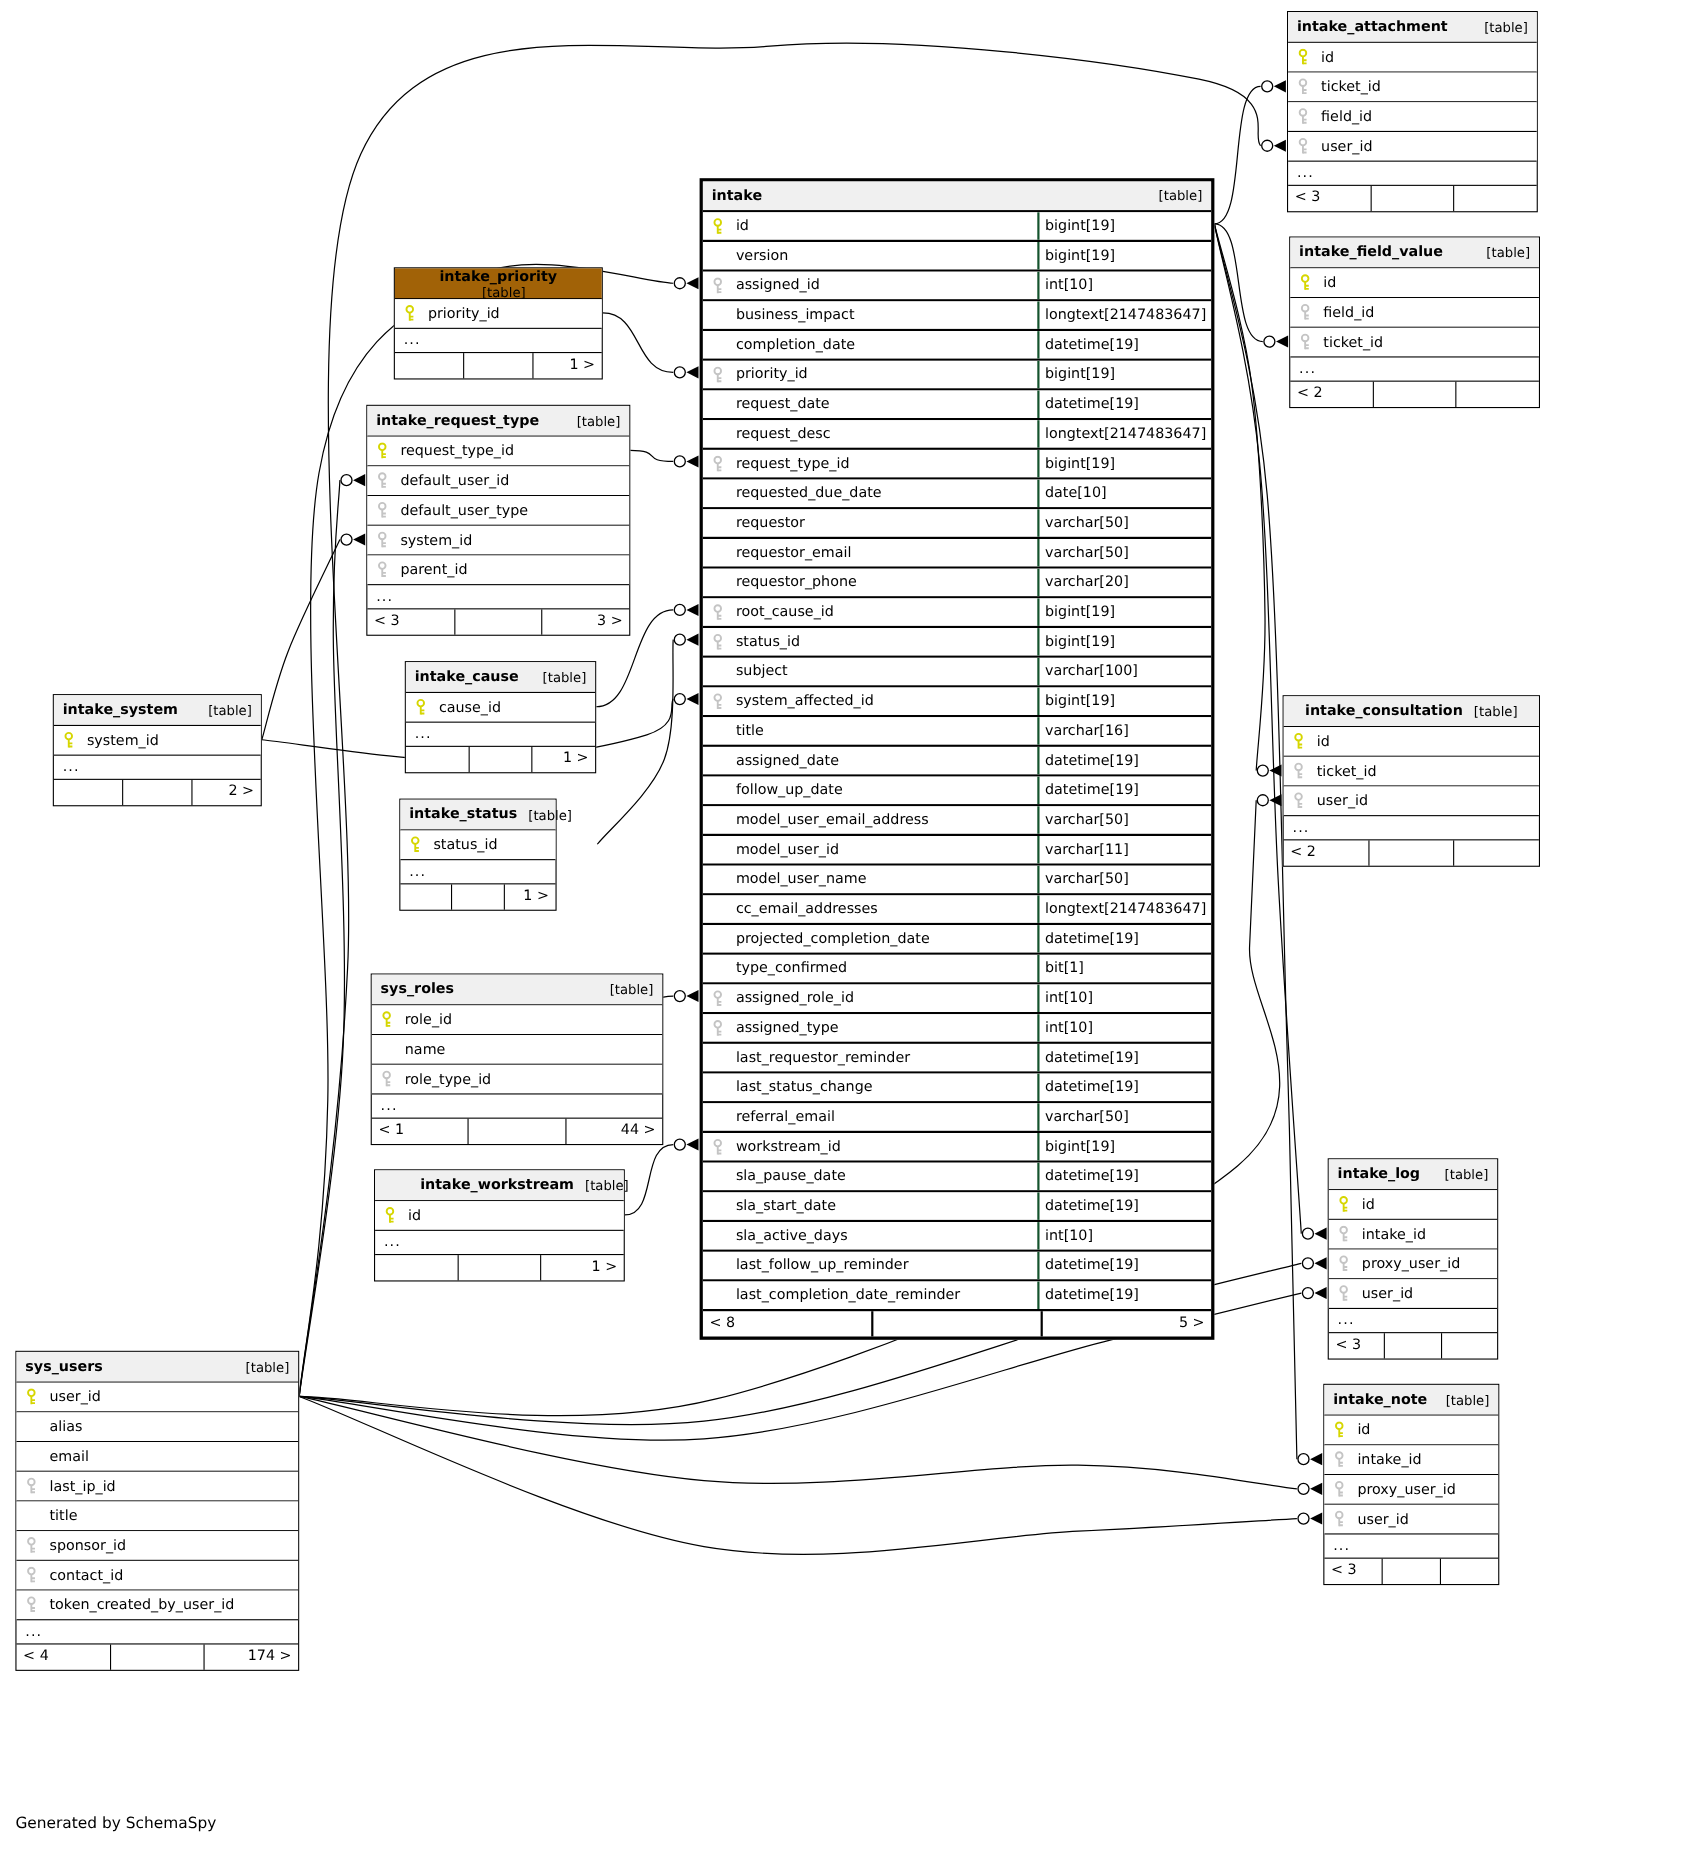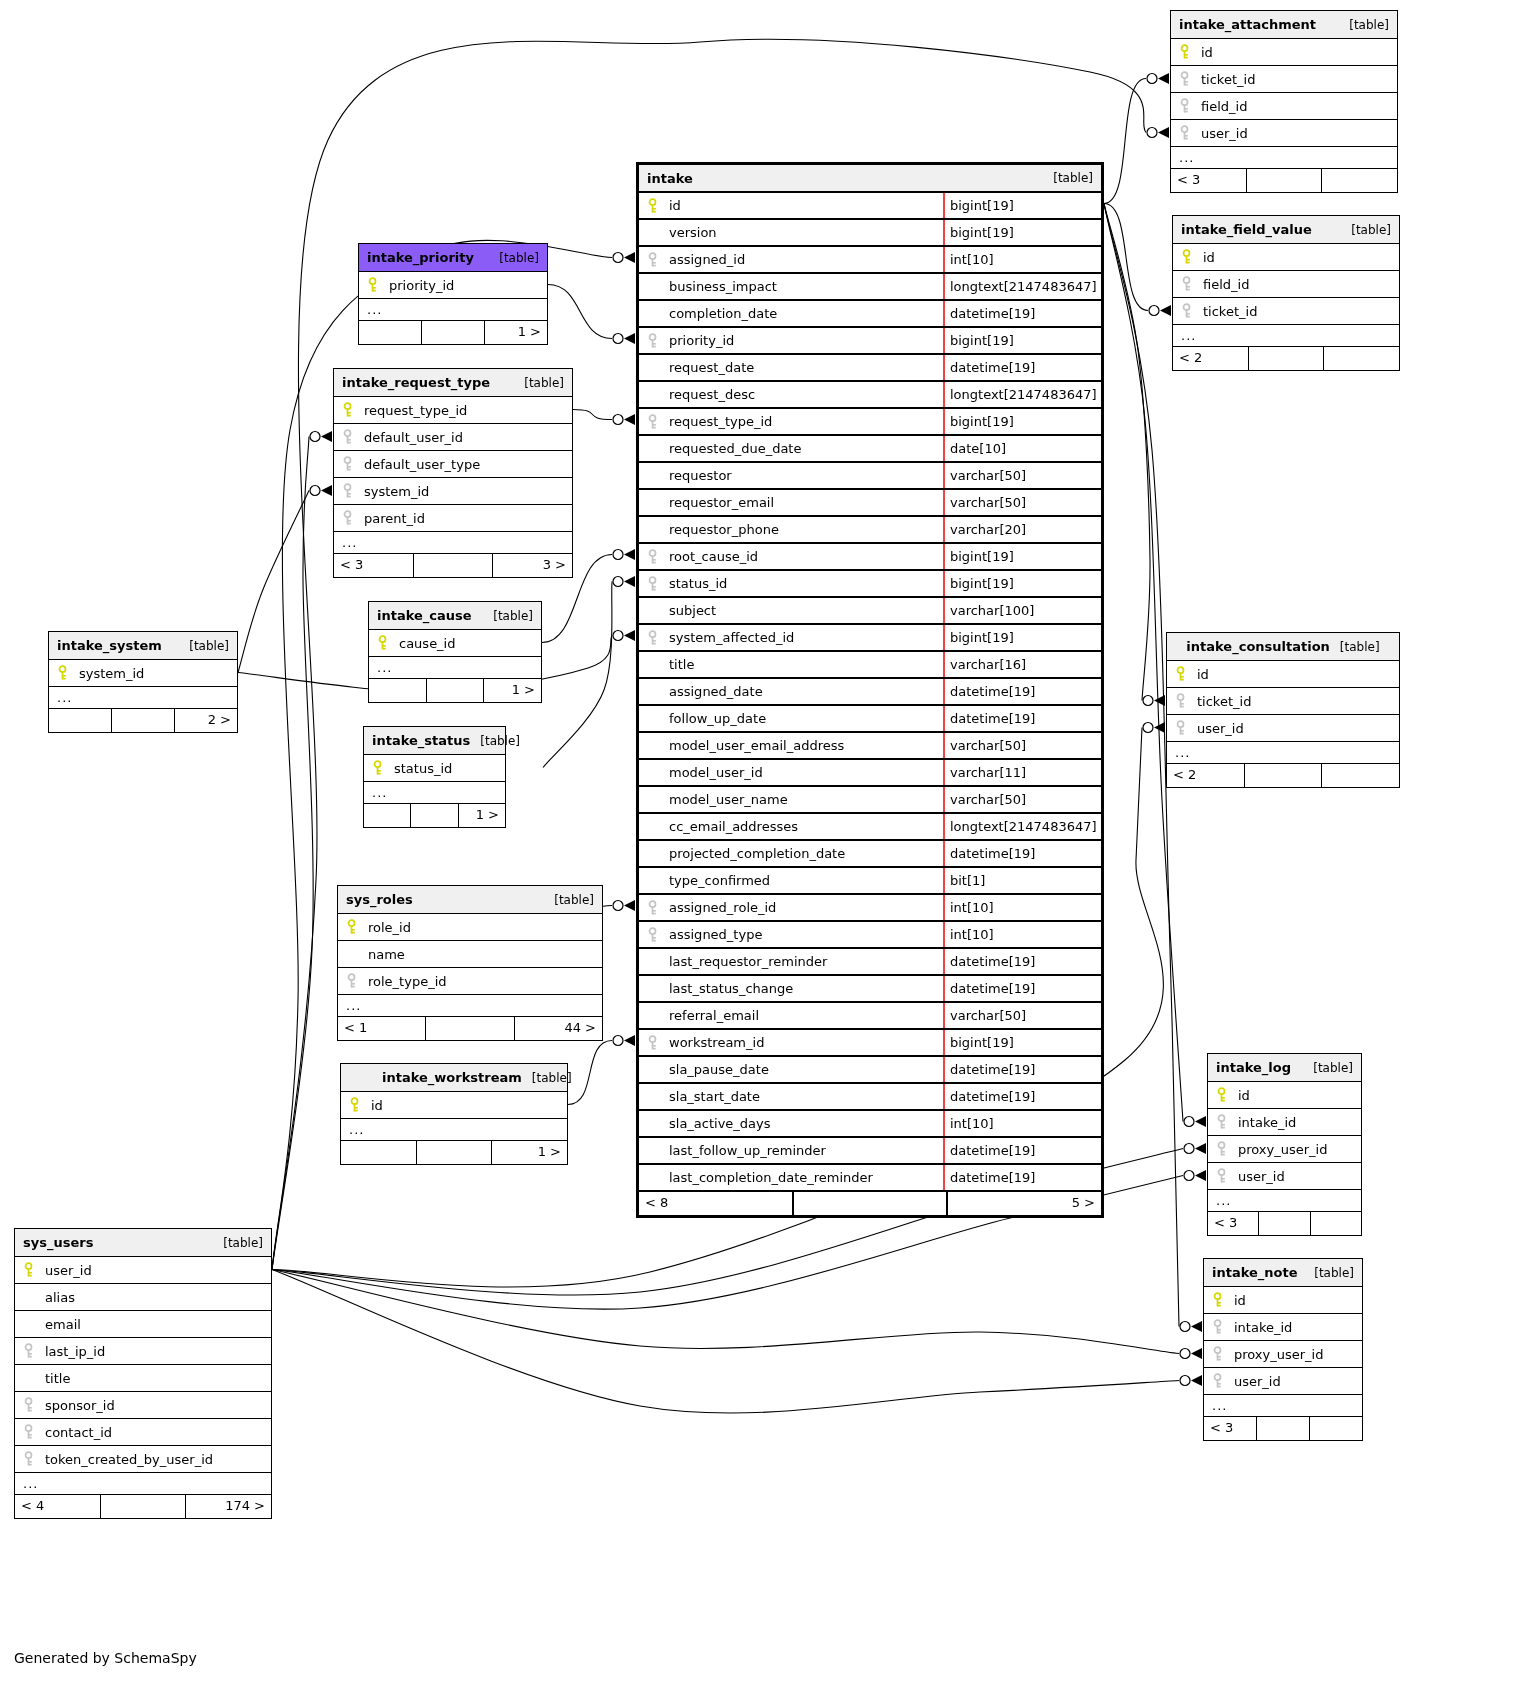--- a/index.html
+++ b/index.html
@@ -15,21 +15,21 @@
   .hdr{height:28px;display:flex;justify-content:space-between;align-items:center;
        background:#f0f0f0;border-bottom:1px solid #000;padding:0 8px;white-space:nowrap}
   .tbl.emph .hdr{border-bottom-width:2px}
   .tname{font-weight:bold}
   .ttag{font-size:12px;margin-left:10px}
   .row{height:27px;display:flex;align-items:center;border-bottom:1px solid #000;background:#fff}
   .tbl.emph .row{border-bottom-width:2px}
   .keyc{width:26px;flex:none;display:flex;justify-content:center;align-items:center}
   .cname{flex:1;padding-left:4px;white-space:nowrap;overflow:hidden}
   .ctype{width:158px;flex:none;align-self:stretch;display:flex;align-items:center;
-         border-left:2px solid #ef4444;padding-left:5px;white-space:nowrap}
+         border-left:2px solid #14532d;padding-left:5px;white-space:nowrap}
   .ell{height:22px;display:flex;align-items:center;padding-left:8px;
        border-bottom:1px solid #000;letter-spacing:1px}
   .ftr{height:23px;display:flex;align-items:stretch}
   .ftr span{flex:1 1 0;padding:3px 6px;border-left:1px solid #000;white-space:nowrap;overflow:hidden}
   .ftr span:first-child{border-left:none}
   .ftr .fr{text-align:right}
   .tbl.emph .ftr span{border-left-width:2px}
   #gen-note{position:absolute;left:14px;top:1650px;font-size:14px}
 </style>
 </head>
@@ -463,21 +463,21 @@
         <span class="cname">ticket_id</span>
       </div>
       <div class="ell">...</div>
       <div class="ftr">
         <span class="fl">&lt; 2</span>
         <span class="fm"></span>
         <span class="fr"></span>
       </div>
     </div>
     <div class="tbl" style="left: 358px; top: 243px; width: 190px;">
-      <div class="hdr" style="background: #8b5cf6;">
+      <div class="hdr" style="background: #a16207; flex-direction: column;">
         <span class="tname">intake_priority</span>
         <span class="ttag">[table]</span>
       </div>
       <div class="row">
         <span class="keyc">
           <svg width="11" height="16" viewBox="0 0 11 16">
             <circle cx="5.5" cy="4.2" r="3" fill="none" stroke="#d6d600" stroke-width="1.7"></circle>
             <line x1="5.5" y1="7.2" x2="5.5" y2="14.5" stroke="#d6d600" stroke-width="1.7"></line>
             <line x1="5.5" y1="10.8" x2="8.8" y2="10.8" stroke="#d6d600" stroke-width="1.7"></line>
             <line x1="5.5" y1="13.6" x2="8.8" y2="13.6" stroke="#d6d600" stroke-width="1.7"></line>

